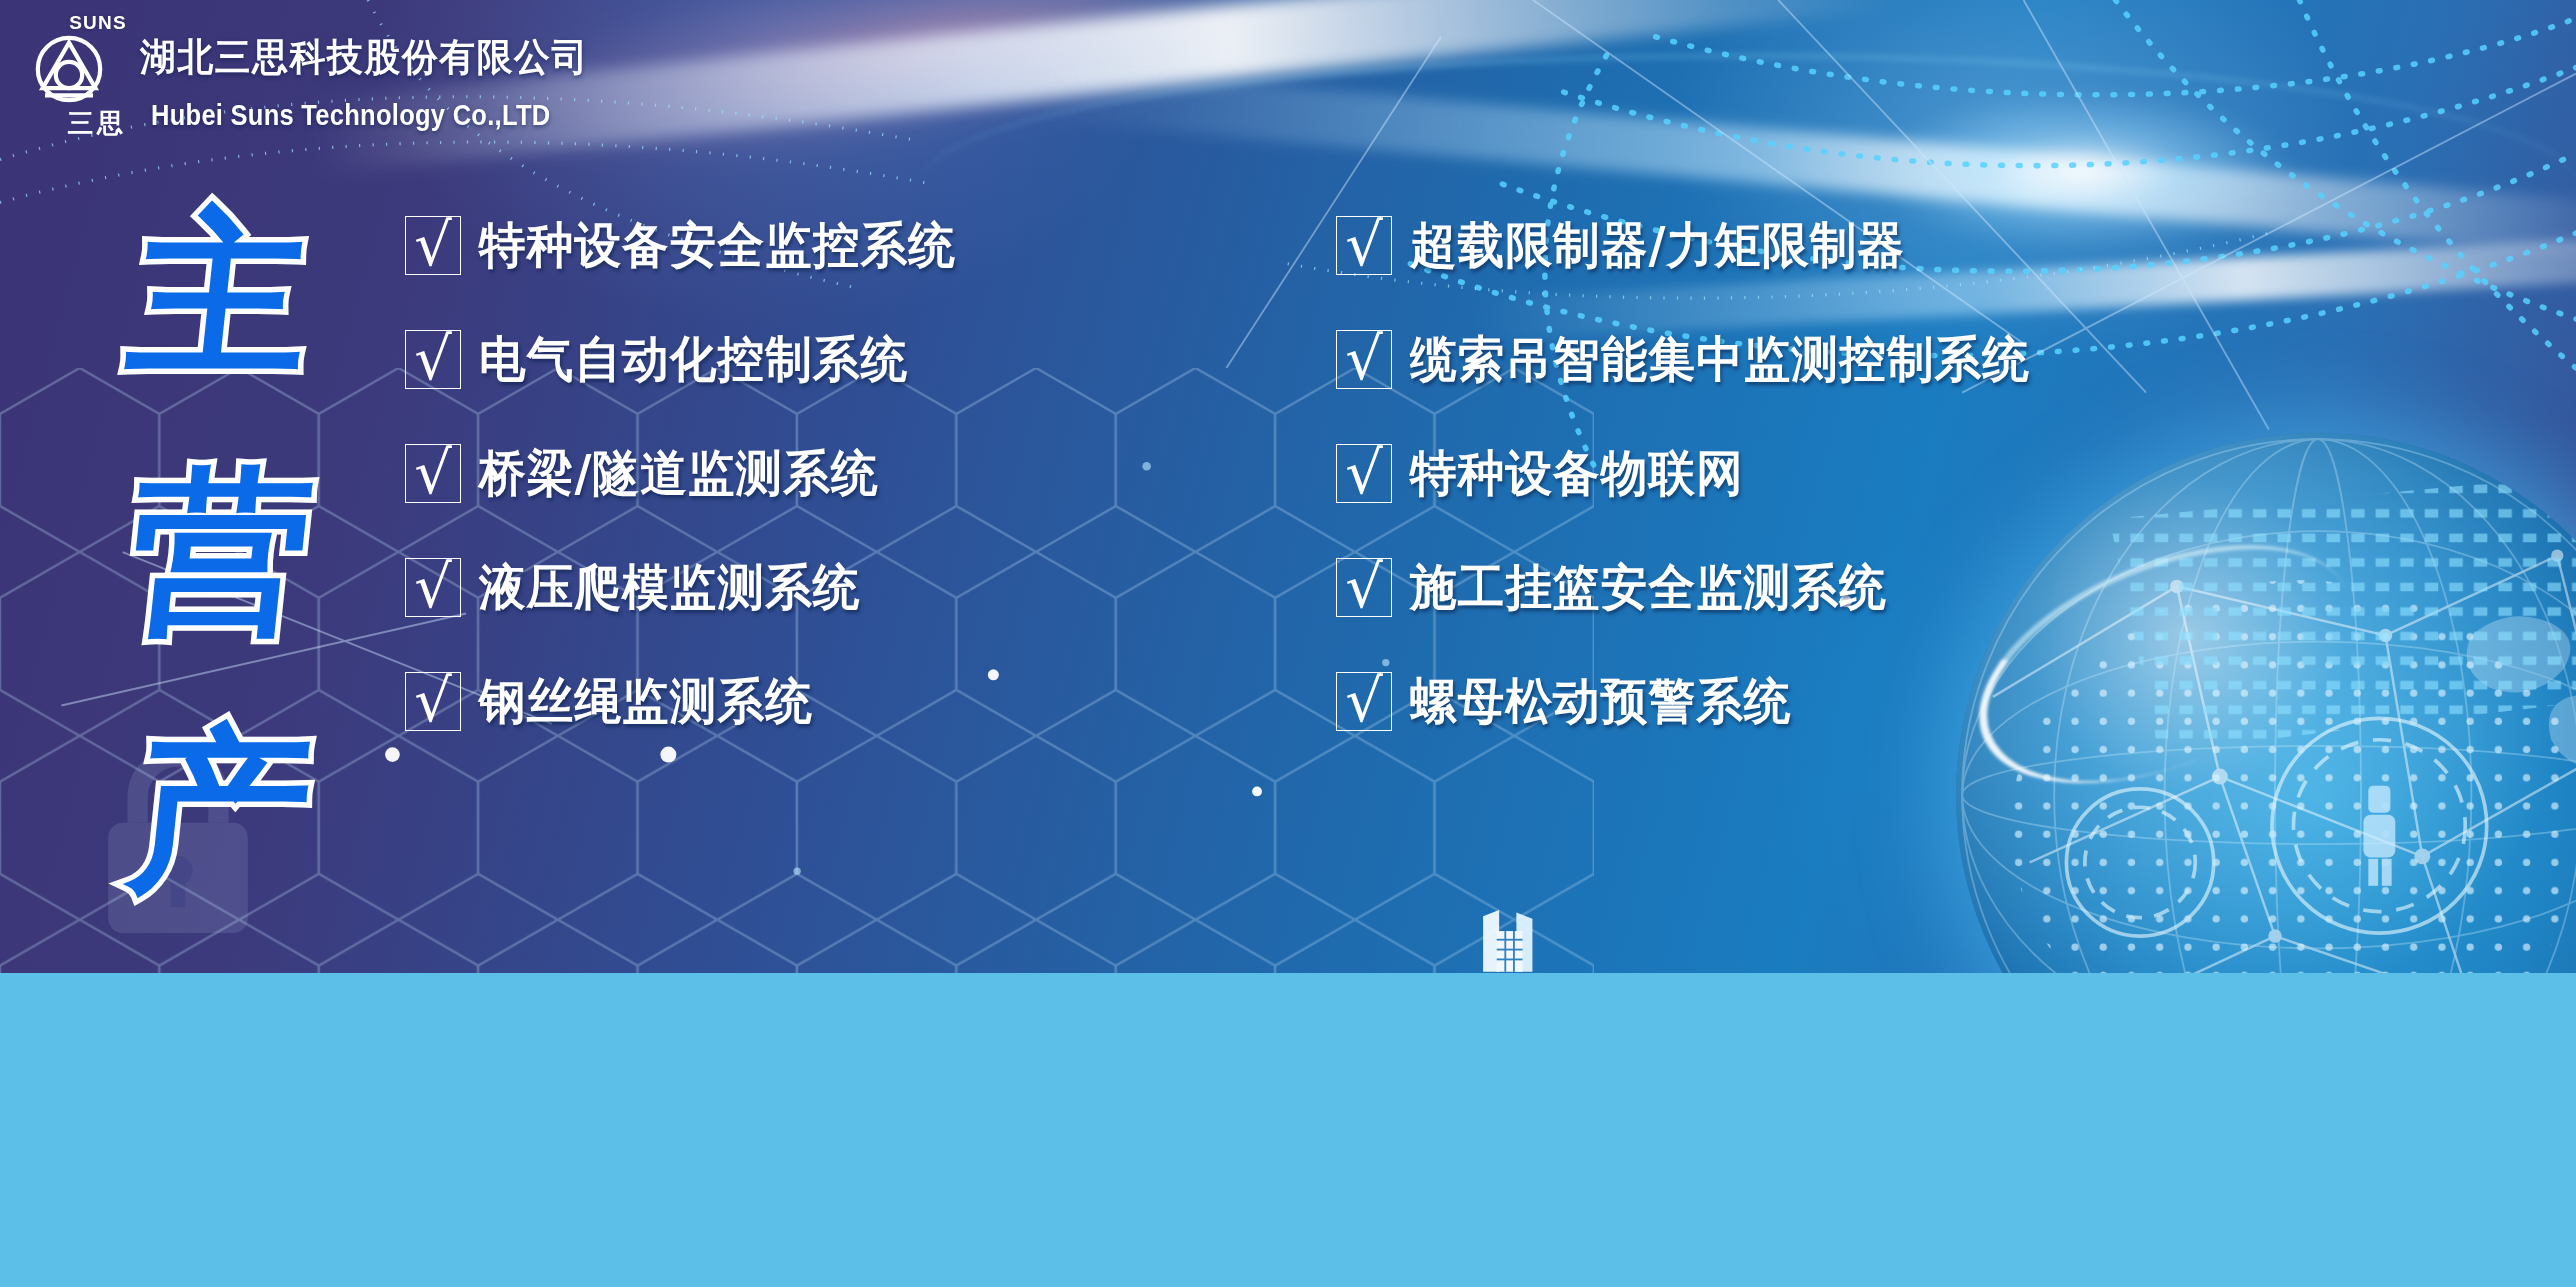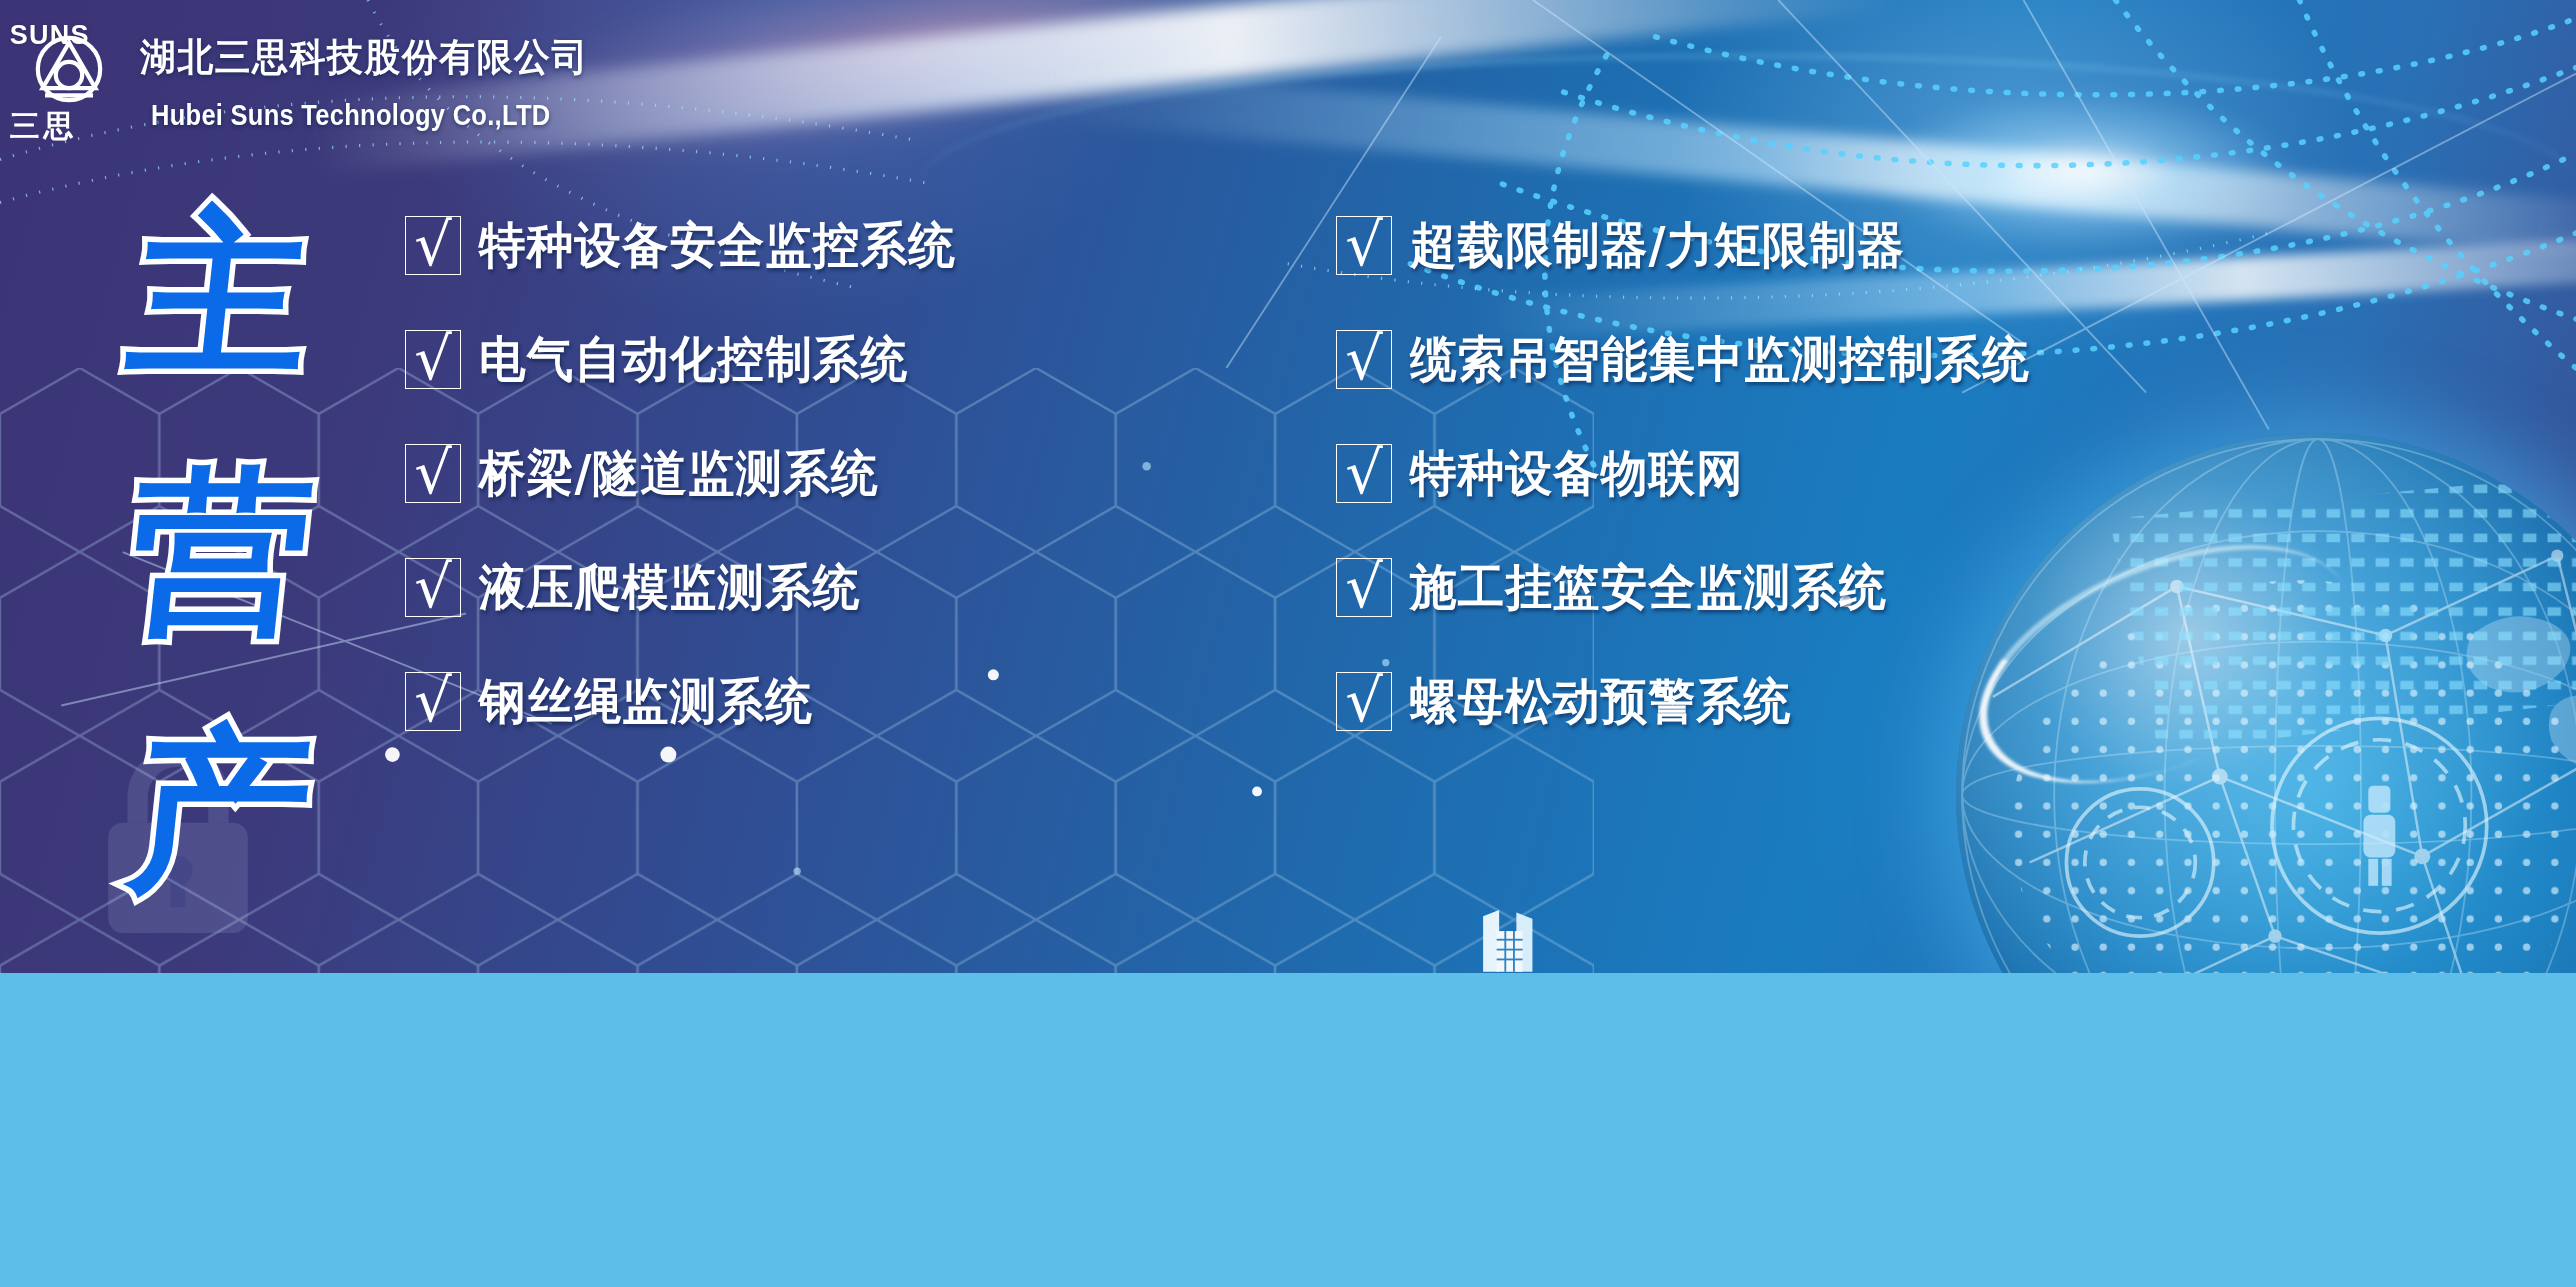--- a/index.html
+++ b/index.html
@@ -83,29 +83,29 @@
   
   #building{ position:absolute; left:1472px; bottom:0px; width:74px; height:74px; opacity:.95; }
 
   
   #lock-wm{ position:absolute; left:86px; top:742px; width:184px; height:202px; opacity:.12; }
 
   
   #header{ position:absolute; left:0; top:0; width:858px; height:159px; }
   #logo-block{ position:absolute; left:9.8px; top:3.7px; width:117px; height:141px; }
   #logo-word{
-    position:absolute; left:0; top:16px; width:117px; text-align:left;
-    color:#fff; font-size:27px; font-weight:700; letter-spacing:1.2px;
+    position:absolute; left:0; top:8px; width:117px; text-align:right;
+    color:#fff; font-size:19px; font-weight:700; letter-spacing:1.2px;
     font-family:"Liberation Sans",sans-serif;
     text-shadow:0 0 3.7px rgba(0,0,0,.25);
   }
   #logo-mark{ position:absolute; left:23px; top:29px; width:72px; height:72px; }
   #logo-cn{
-    position:absolute; left:0; top:102px; width:117px; text-align:left;
-    color:#fff; font-size:30px; font-weight:700; letter-spacing:3.7px;
+    position:absolute; left:0; top:102px; width:117px; text-align:right;
+    color:#fff; font-size:26px; font-weight:700; letter-spacing:3.7px;
     font-family:"DejaVu Sans",sans-serif;
   }
   #company-cn{
     position:absolute; left:140px; top:32px;
     color:#fff; font-size:38px; font-weight:700; letter-spacing:1.8px;
     font-family:"DejaVu Sans",sans-serif;
     text-shadow:0 1.8px 4.3px rgba(10,30,70,.55);
     white-space:nowrap; transform:scaleX(.94); transform-origin:left center;
   }
   #company-en{

